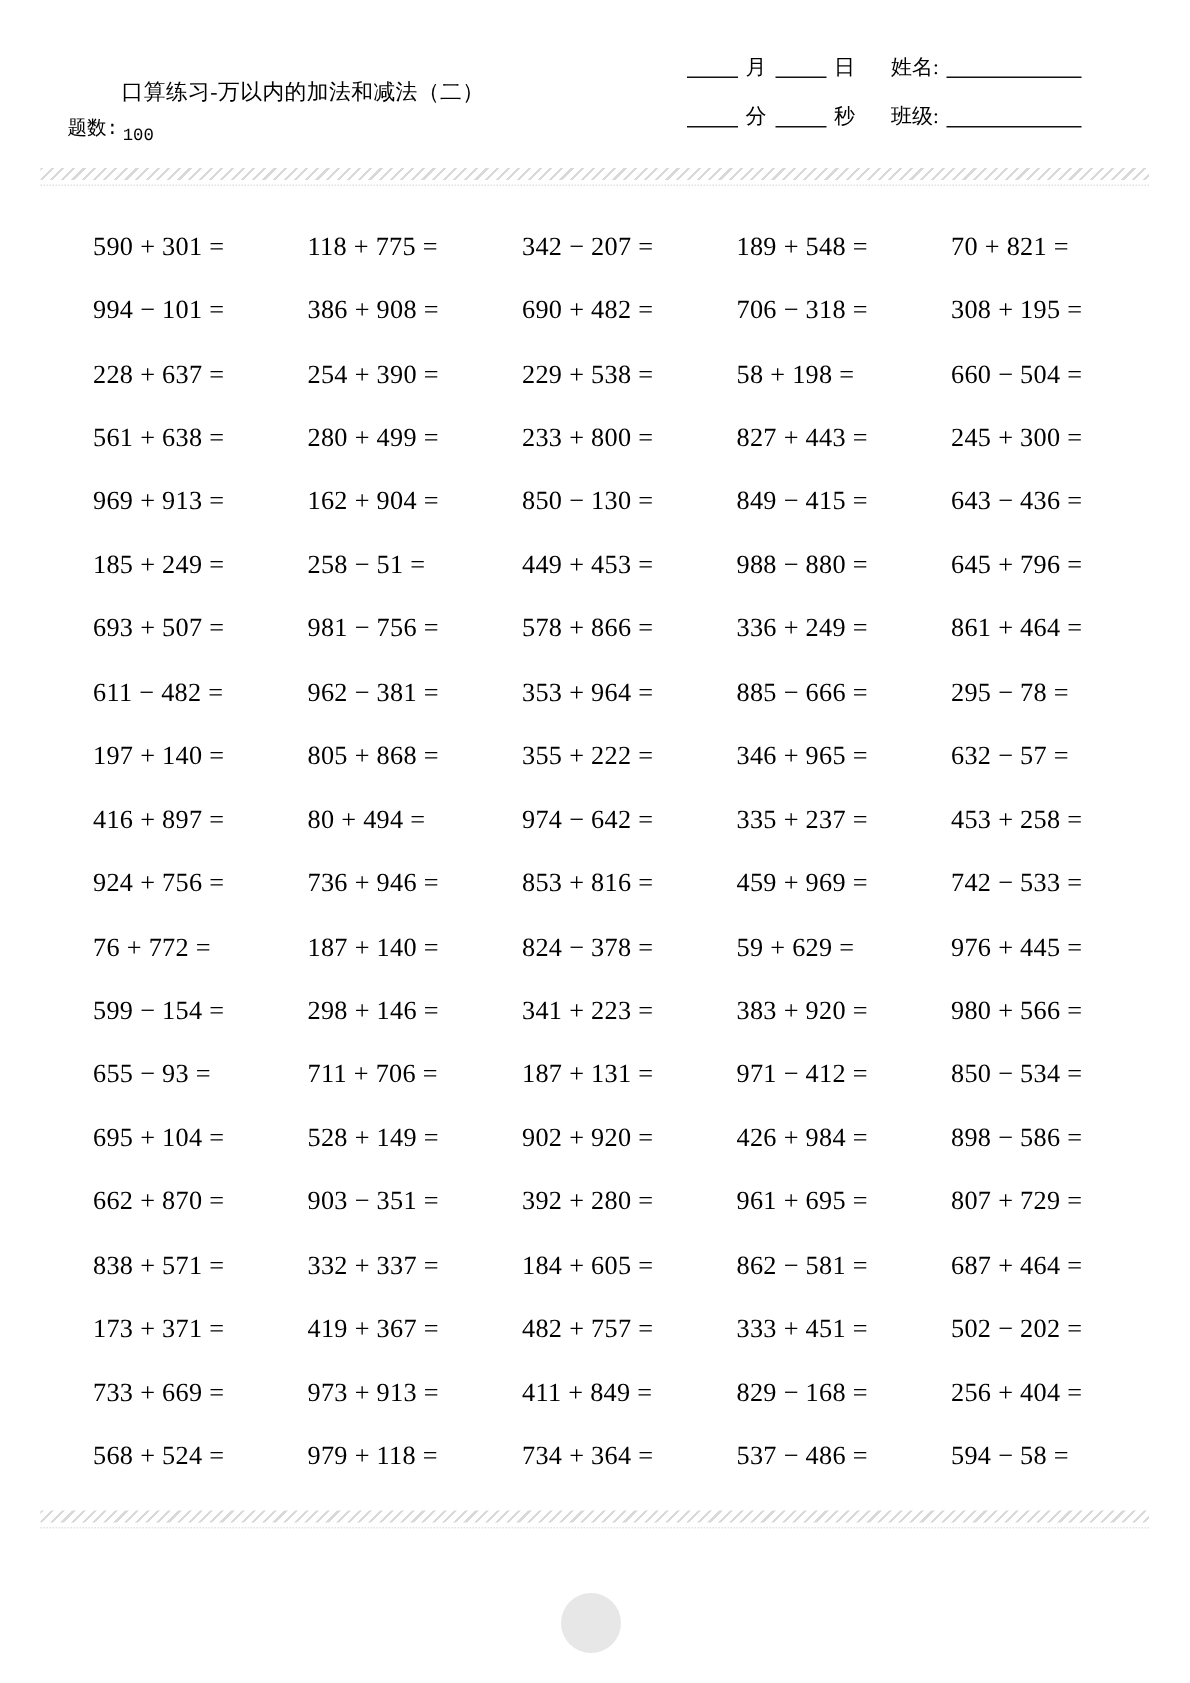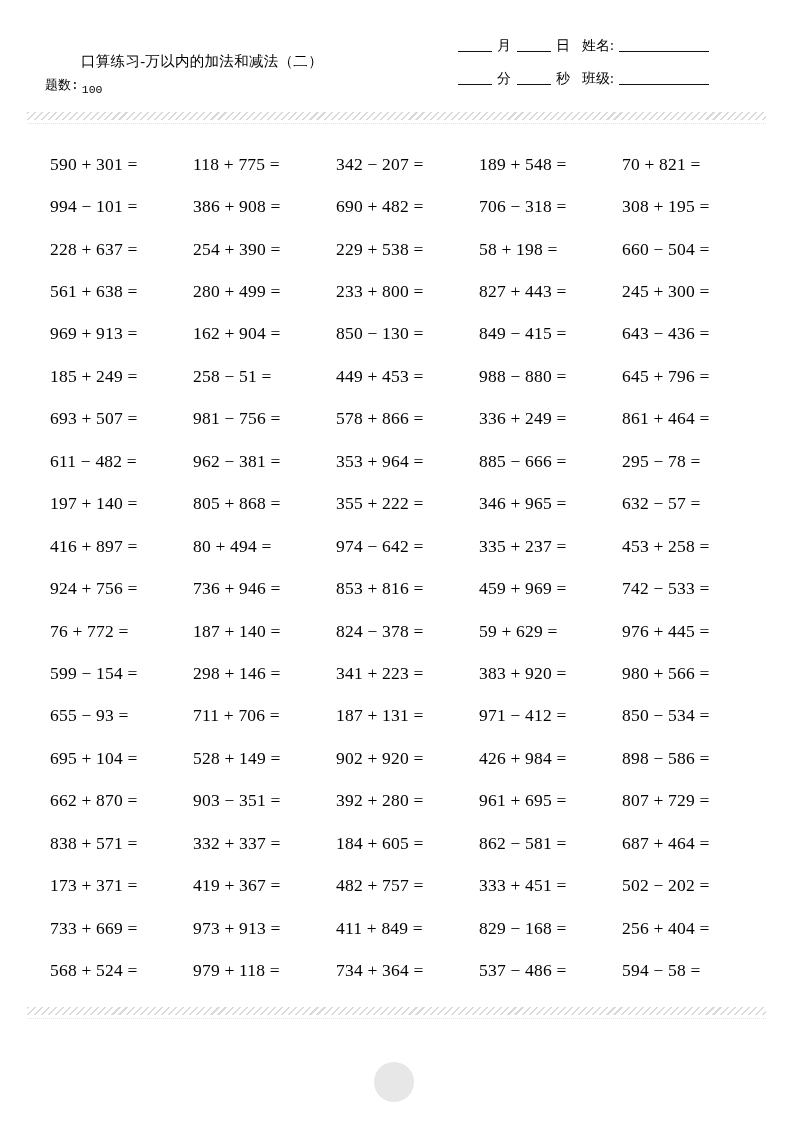--- a/index.html
+++ b/index.html
@@ -19,21 +19,21 @@
   .count { font-size: 13px; margin-top: 5px; font-family: Liberation Mono, monospace; }
   .count-val { font-size: 11.5px; position: relative; top: 4px; margin-left: 3px; }
 
   
   .header-right { position: absolute; left: 458px; top: 36px; font-size: 14px; }
   .info-row { display: flex; align-items: flex-end; height: 18px; margin-bottom: 15px; line-height: 1.15; white-space: nowrap; }
   .blank { display: inline-block; border-bottom: 1.6px solid #111111; }
   .blank.short { width: 34px; margin: 0 5px 2px 0; }
   .blank.short.mid { margin-left: 6px; }
   .blank.long { width: 90px; margin: 0 0 2px 5px; }
-  .name-lbl { margin-left: 12px; }
+  .name-lbl { margin-left: 24px; }
 
   
   .divider {
     position: absolute;
     left: 27px;
     width: 739px;
     height: 8px;
     background: repeating-linear-gradient(135deg, #d9d9d9 0px, #d9d9d9 1.5px, #ffffff 1.5px, #ffffff 5px);
   }
   .divider::after {
@@ -41,21 +41,21 @@
     position: absolute;
     left: 0; right: 0; top: 11px;
     border-top: 1px dotted #e2e2e2;
   }
   .divider.top { top: 112px; }
   .divider.bottom { top: 1007px; }
 
   
   .grid {
     position: absolute;
-    left: 50px;
+    left: 62px;
     top: 143px;
     width: 715px;
     display: grid;
     grid-template-columns: repeat(5, 143px);
     grid-auto-rows: 42.45px;
     align-items: center;
     font-size: 17.5px;
   }
   .problem { white-space: nowrap; letter-spacing: 0.2px; }
 

